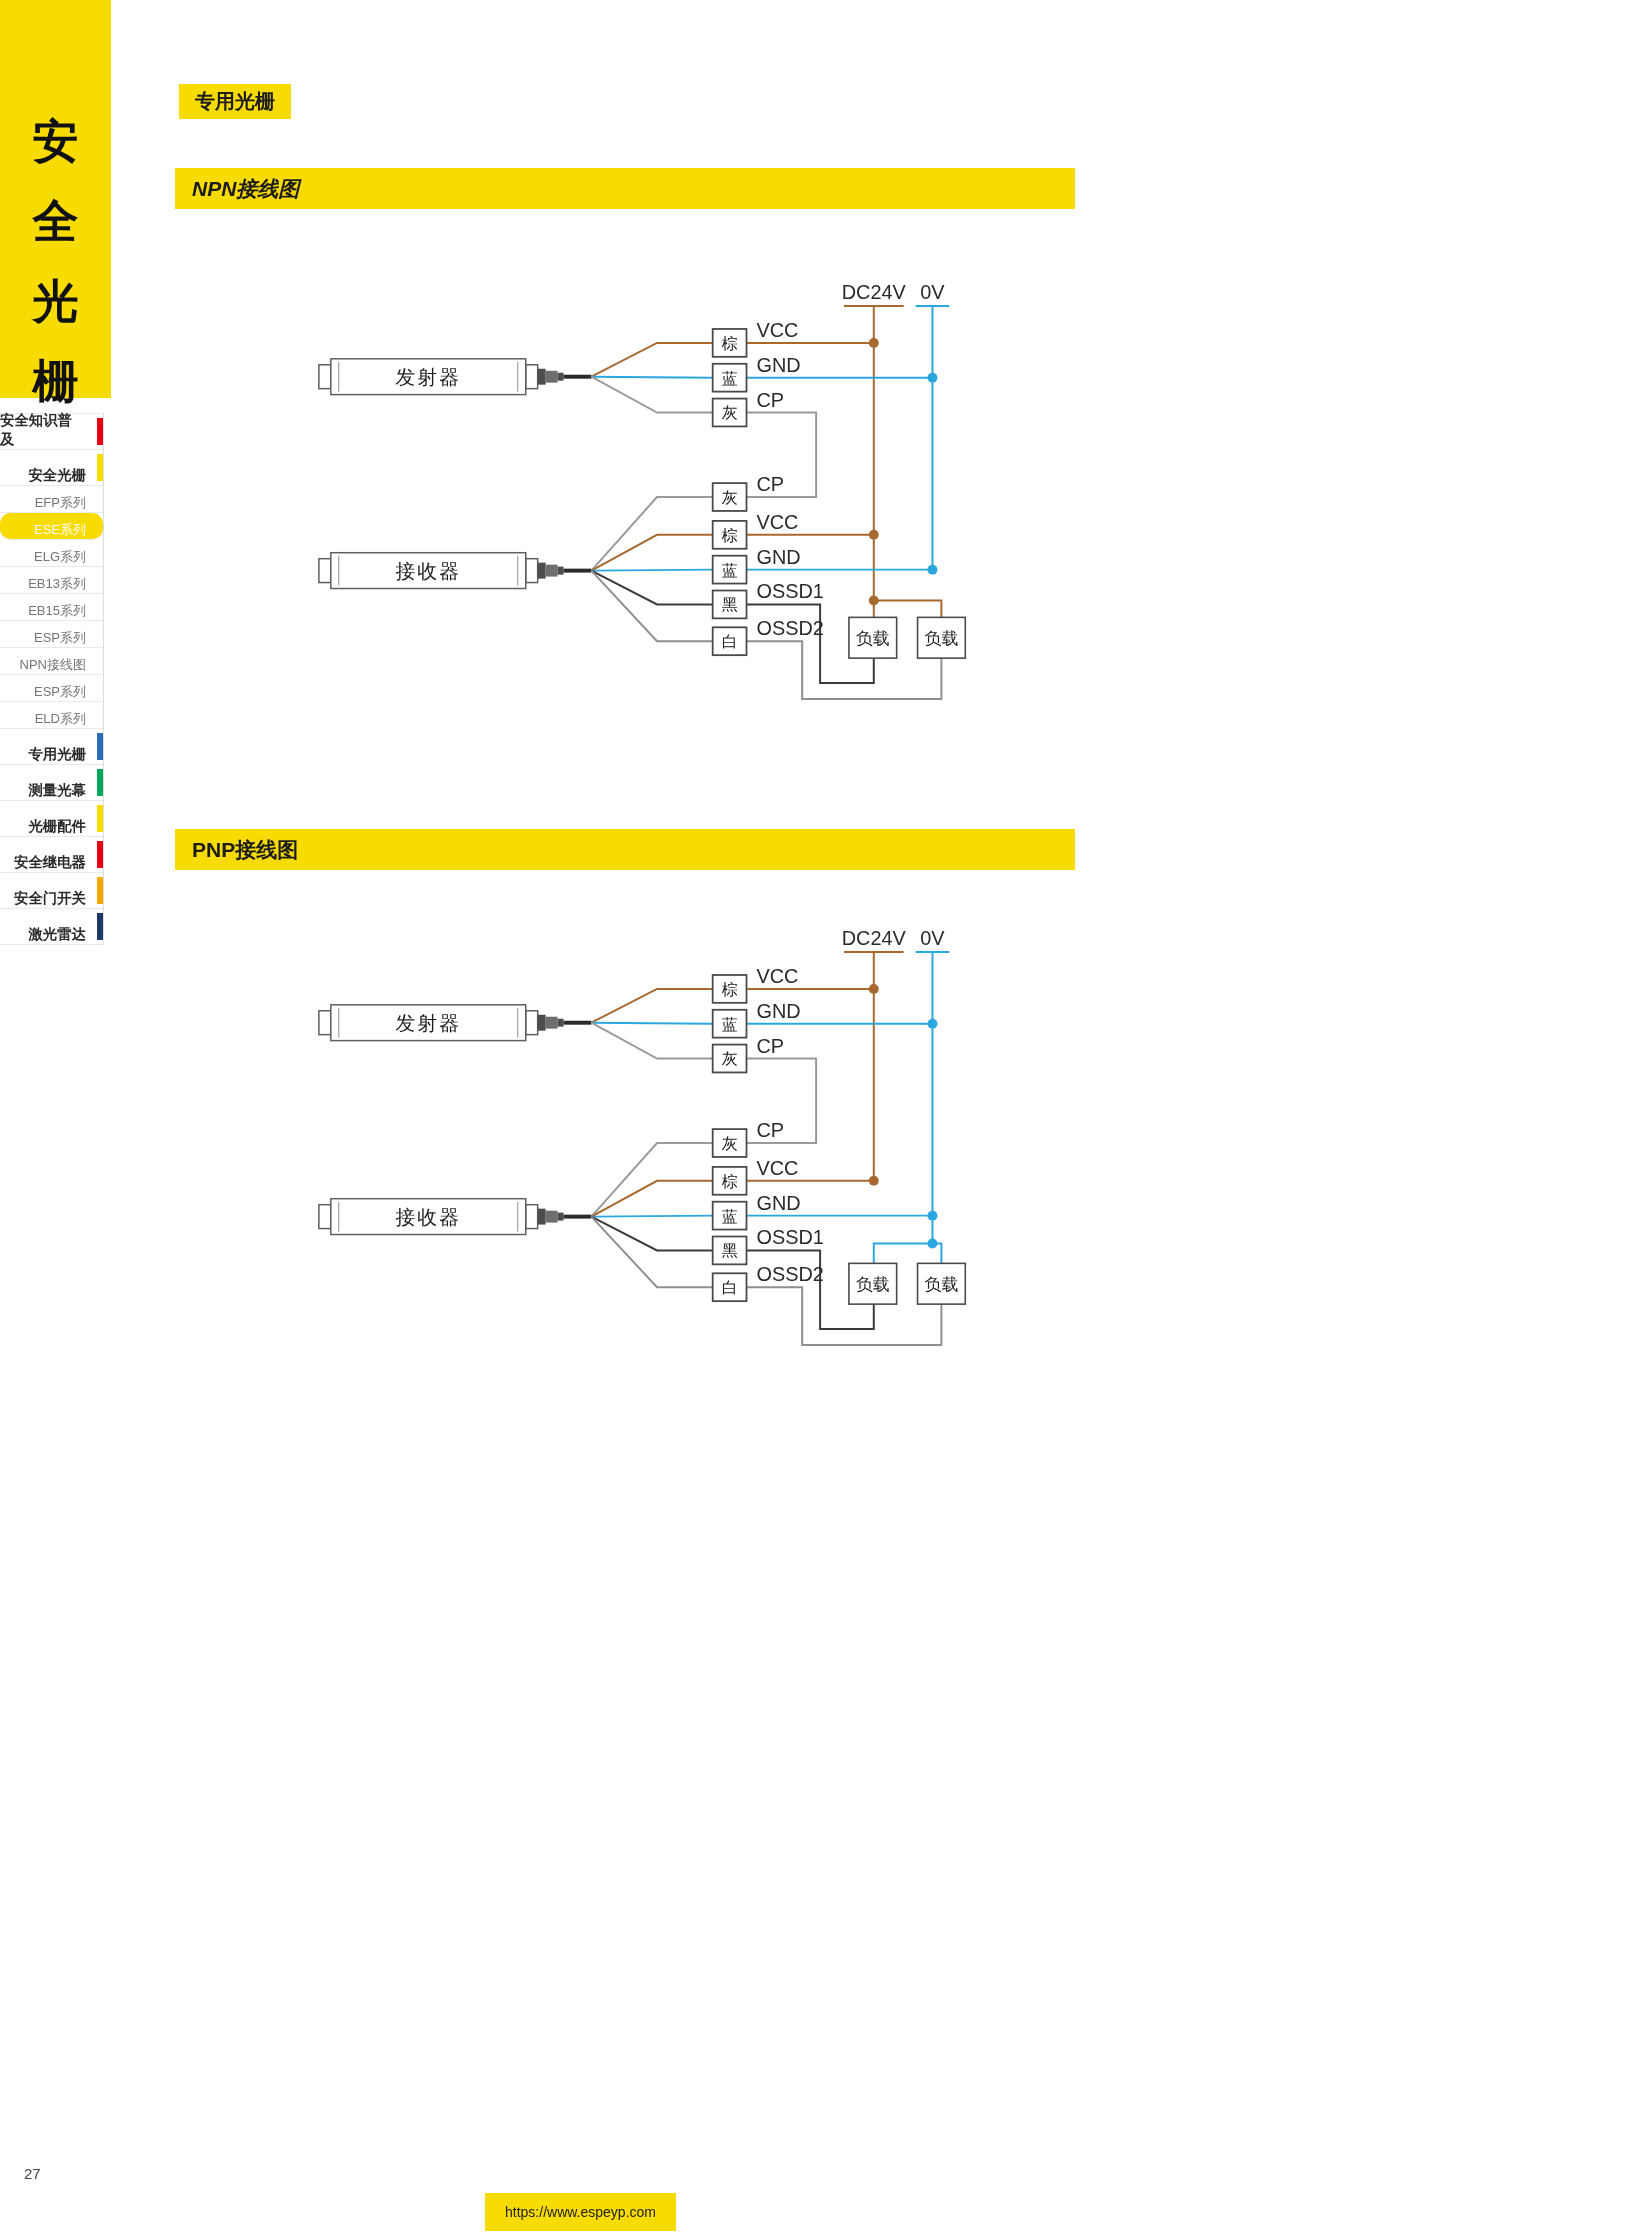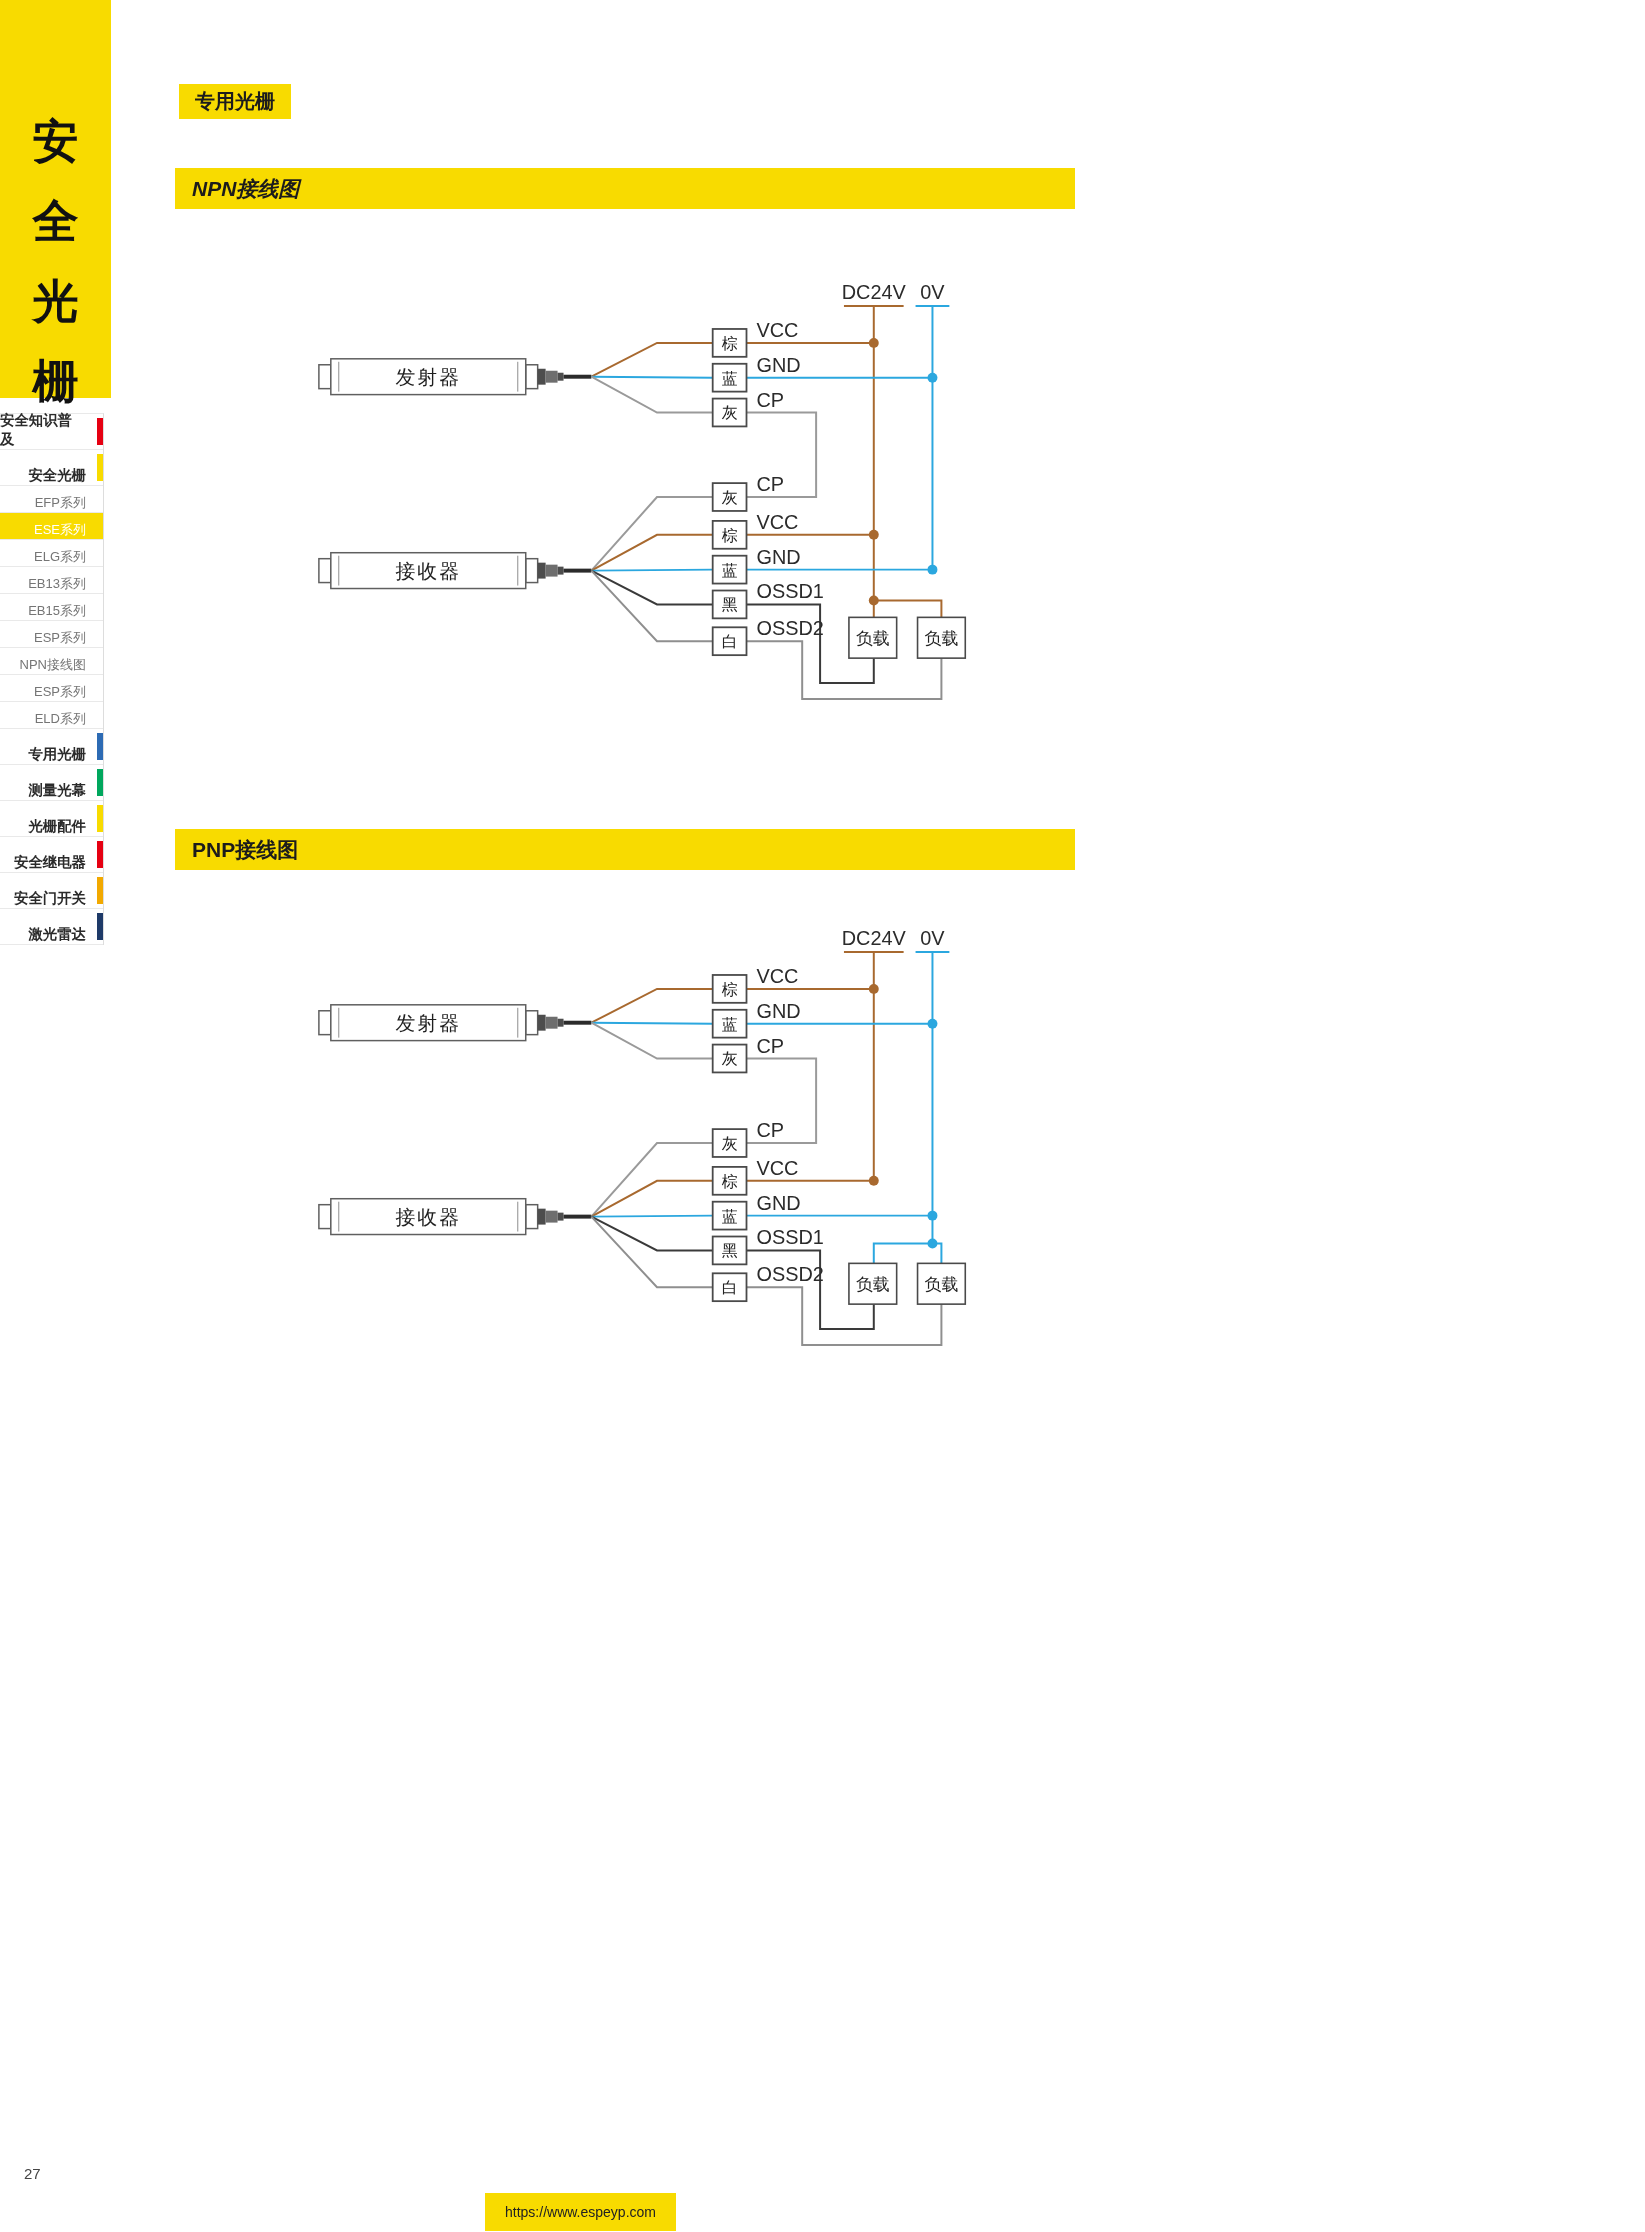--- a/index.html
+++ b/index.html
@@ -17,21 +17,21 @@
     font-size:46px; font-weight:bold; color:#111;
   }
 
   
   .sidebar { position:absolute; left:0; top:413px; width:103px; background:#fff;
              border-right:1px solid #dddddd; border-top:1px solid #e9e9e9; }
   .sb-item { position:relative; display:flex; align-items:flex-end; justify-content:flex-end;
              padding-right:17px; border-bottom:1px solid #e9e9e9; box-sizing:border-box; cursor:pointer; }
   .sb-item.cat { height:36px; font-size:14.4px; font-weight:bold; color:#2b2b2b; }
   .sb-item.ser { height:27px; font-size:13px; color:#757575; }
-  .sb-item.active { background:var(--yellow,#F8DB00); color:#ffffff; }
+  .sb-item.active { background:var(--yellow,#F8DB00); color:#ffffff;border-radius:11px; }
   .sb-accent { position:absolute; right:0; top:4px; bottom:4px; width:6px; }
 
   
   .page-tag {
     position:absolute; left:179px; top:84px; height:35px; line-height:35px;
     padding:0 16px; background:var(--yellow,#F8DB00);
     font-size:20px; font-weight:bold; color:#1c1c1c;
   }
   .section-banner {
     position:absolute; left:175px; width:900px; height:41px; line-height:41px;

